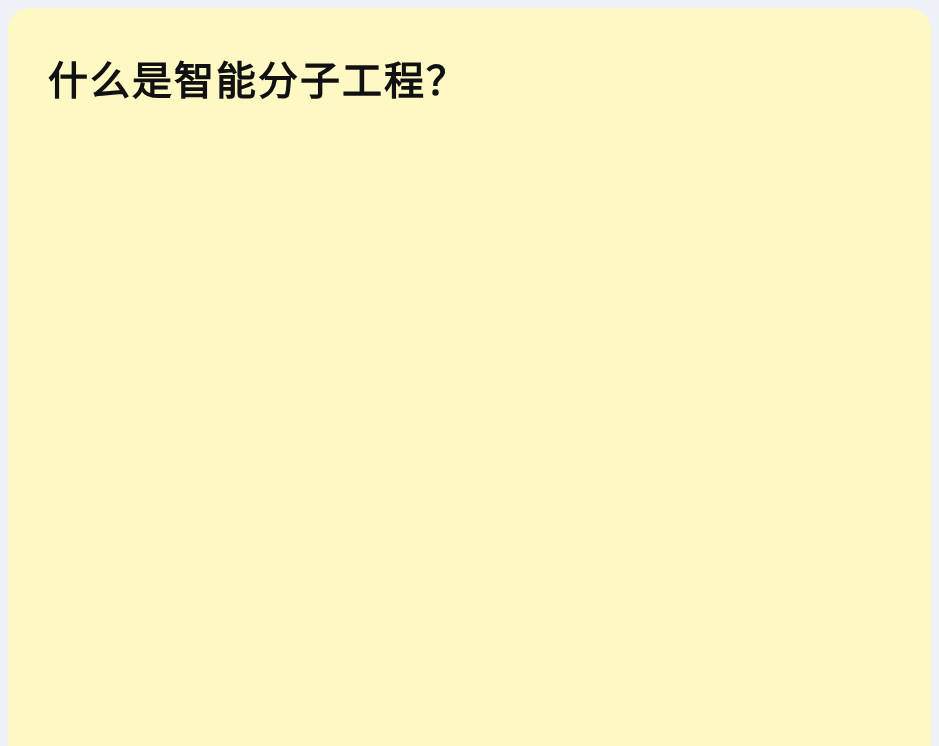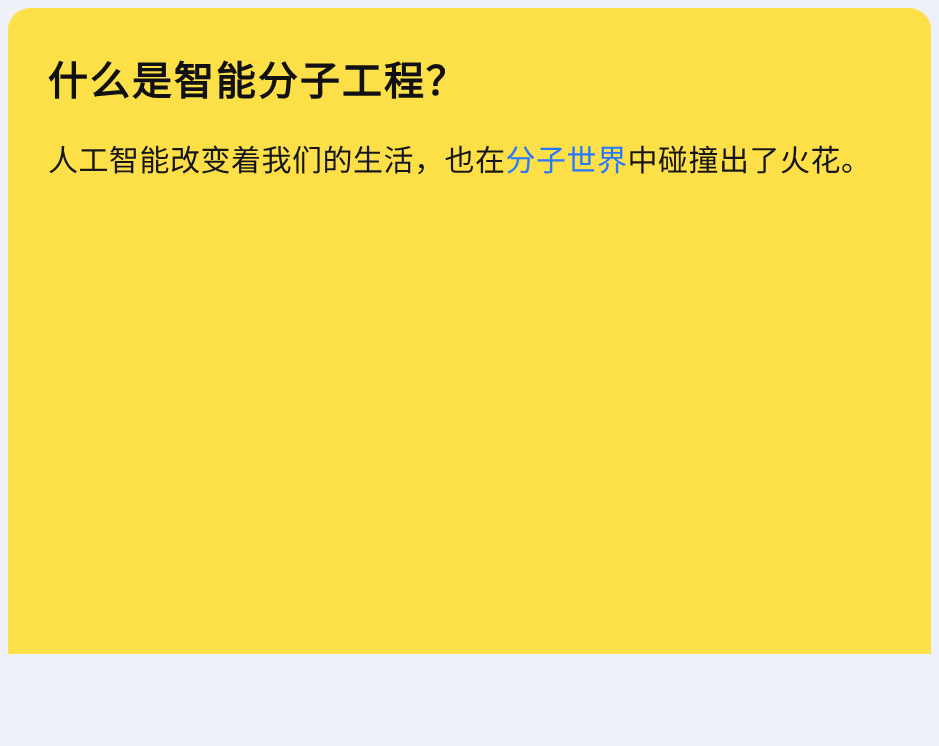--- a/index.html
+++ b/index.html
@@ -11,22 +11,22 @@
     height: 746px;
     background: #eef1f7;
     font-family: "Liberation Sans", sans-serif;
     overflow: hidden;
   }
   .card {
     position: absolute;
     left: 8px;
     top: 8px;
     width: 923px;
-    height: 646px;
-    background: #fde047;
+    height: 738px;
+    background: #fef9c3;
     border-radius: 22px 22px 0 0;
     box-sizing: border-box;
     padding: 40px 20px 0 40px;
     overflow: hidden;
   }
   .title {
     font-size: 40px;
     font-weight: bold;
     letter-spacing: 2px;
     color: #111114;
@@ -48,15 +48,14 @@
   .hl {
     color: #2878ff;
   }
 </style>
 </head>
 <body>
 
 <div class="card">
   <h1 class="title">什么是智能分子工程？</h1>
   <div id="article-body">
-      <div class="para"><span>人工智能改变着我们的生活，也在</span><span class="hl">分子世界</span><span>中碰撞出了火花。</span></div>
     </div>
 </div>
 
 </body></html>

